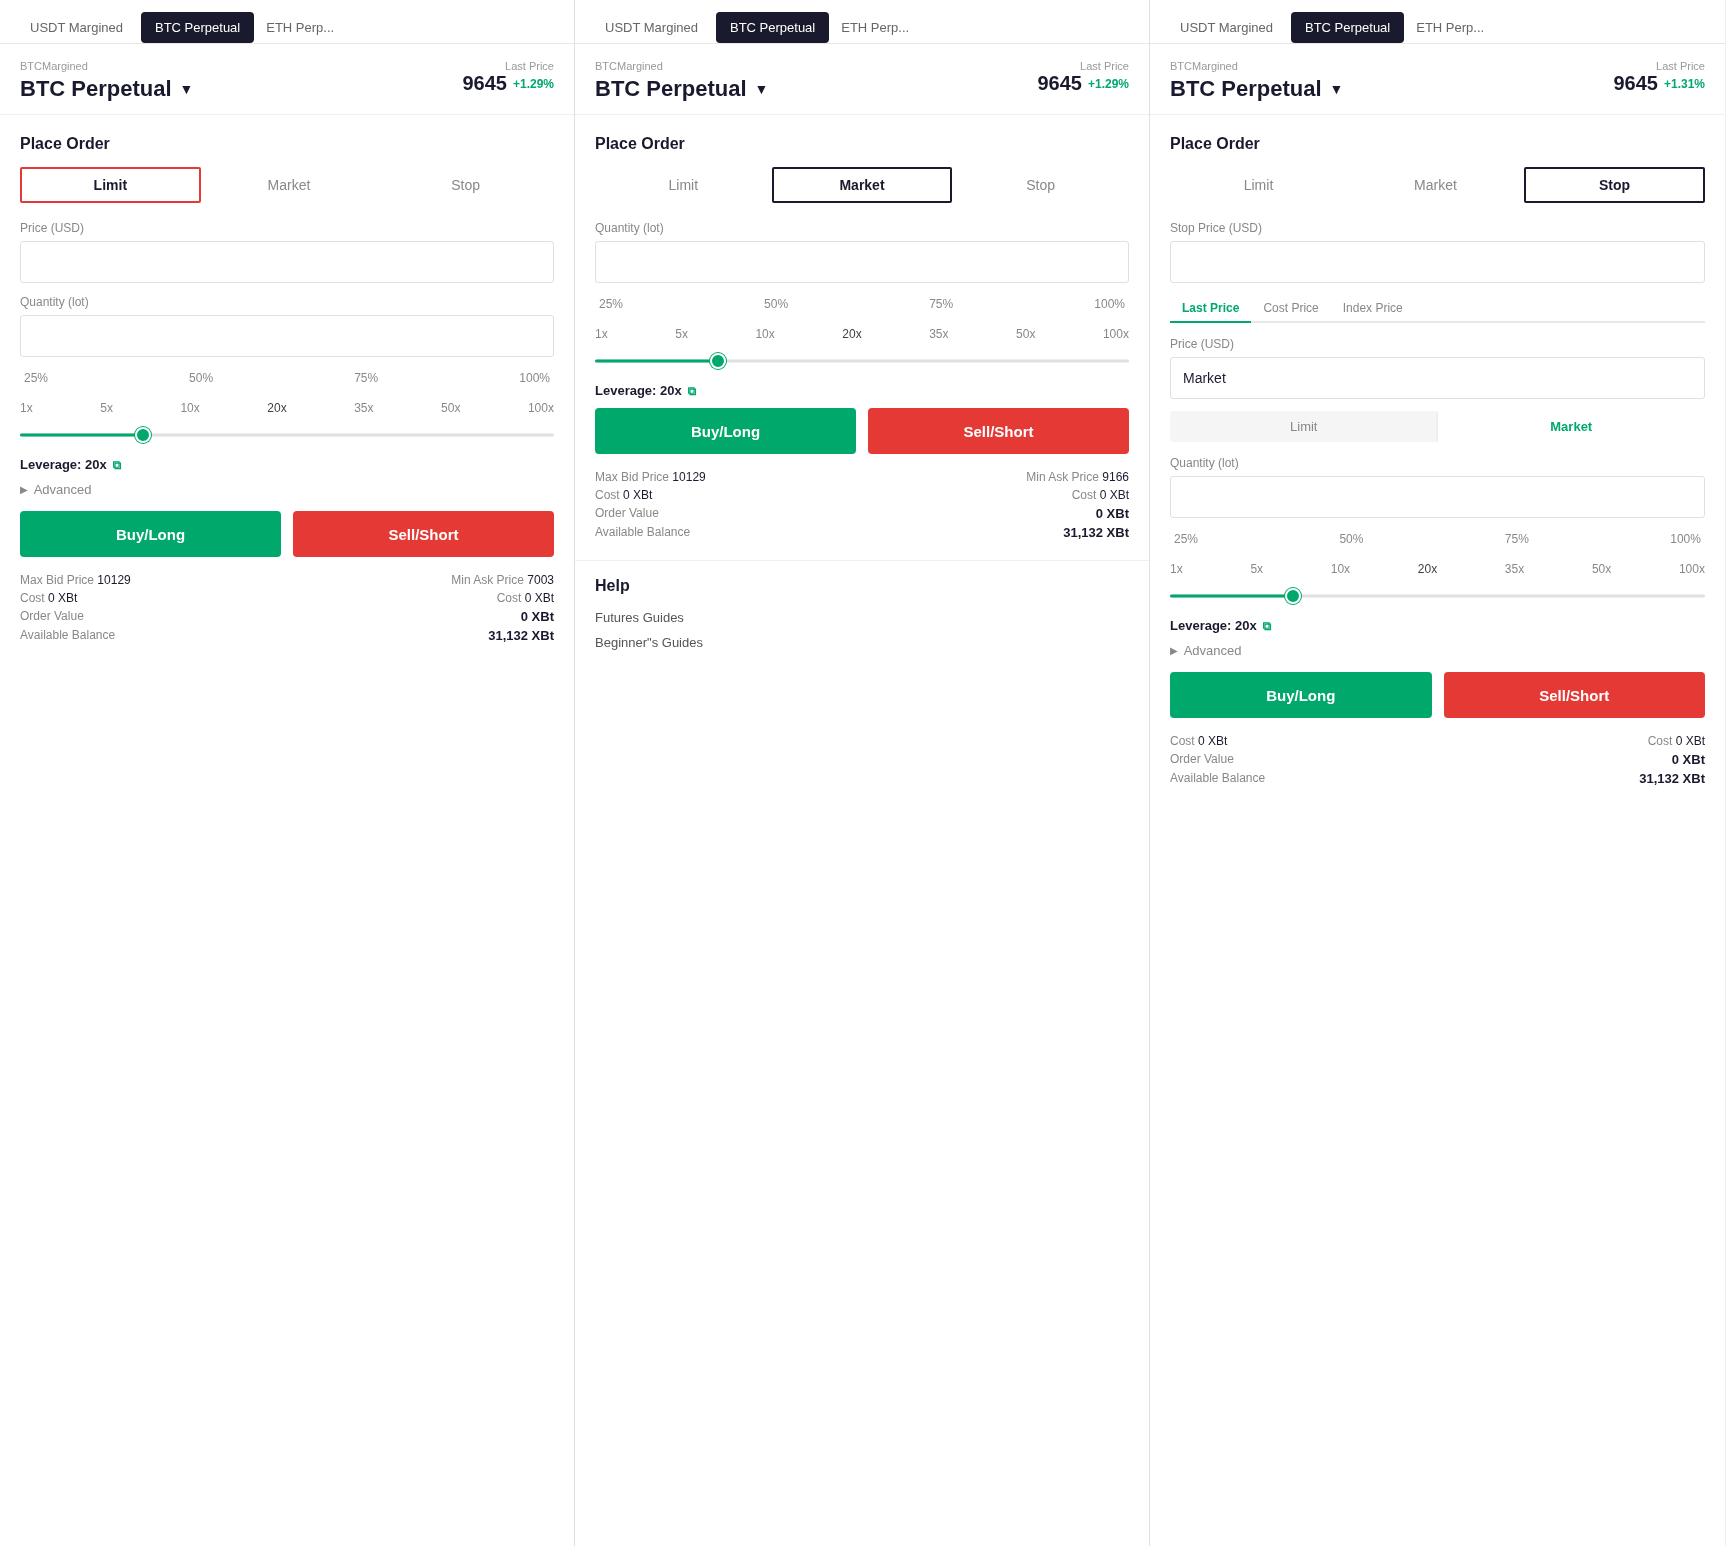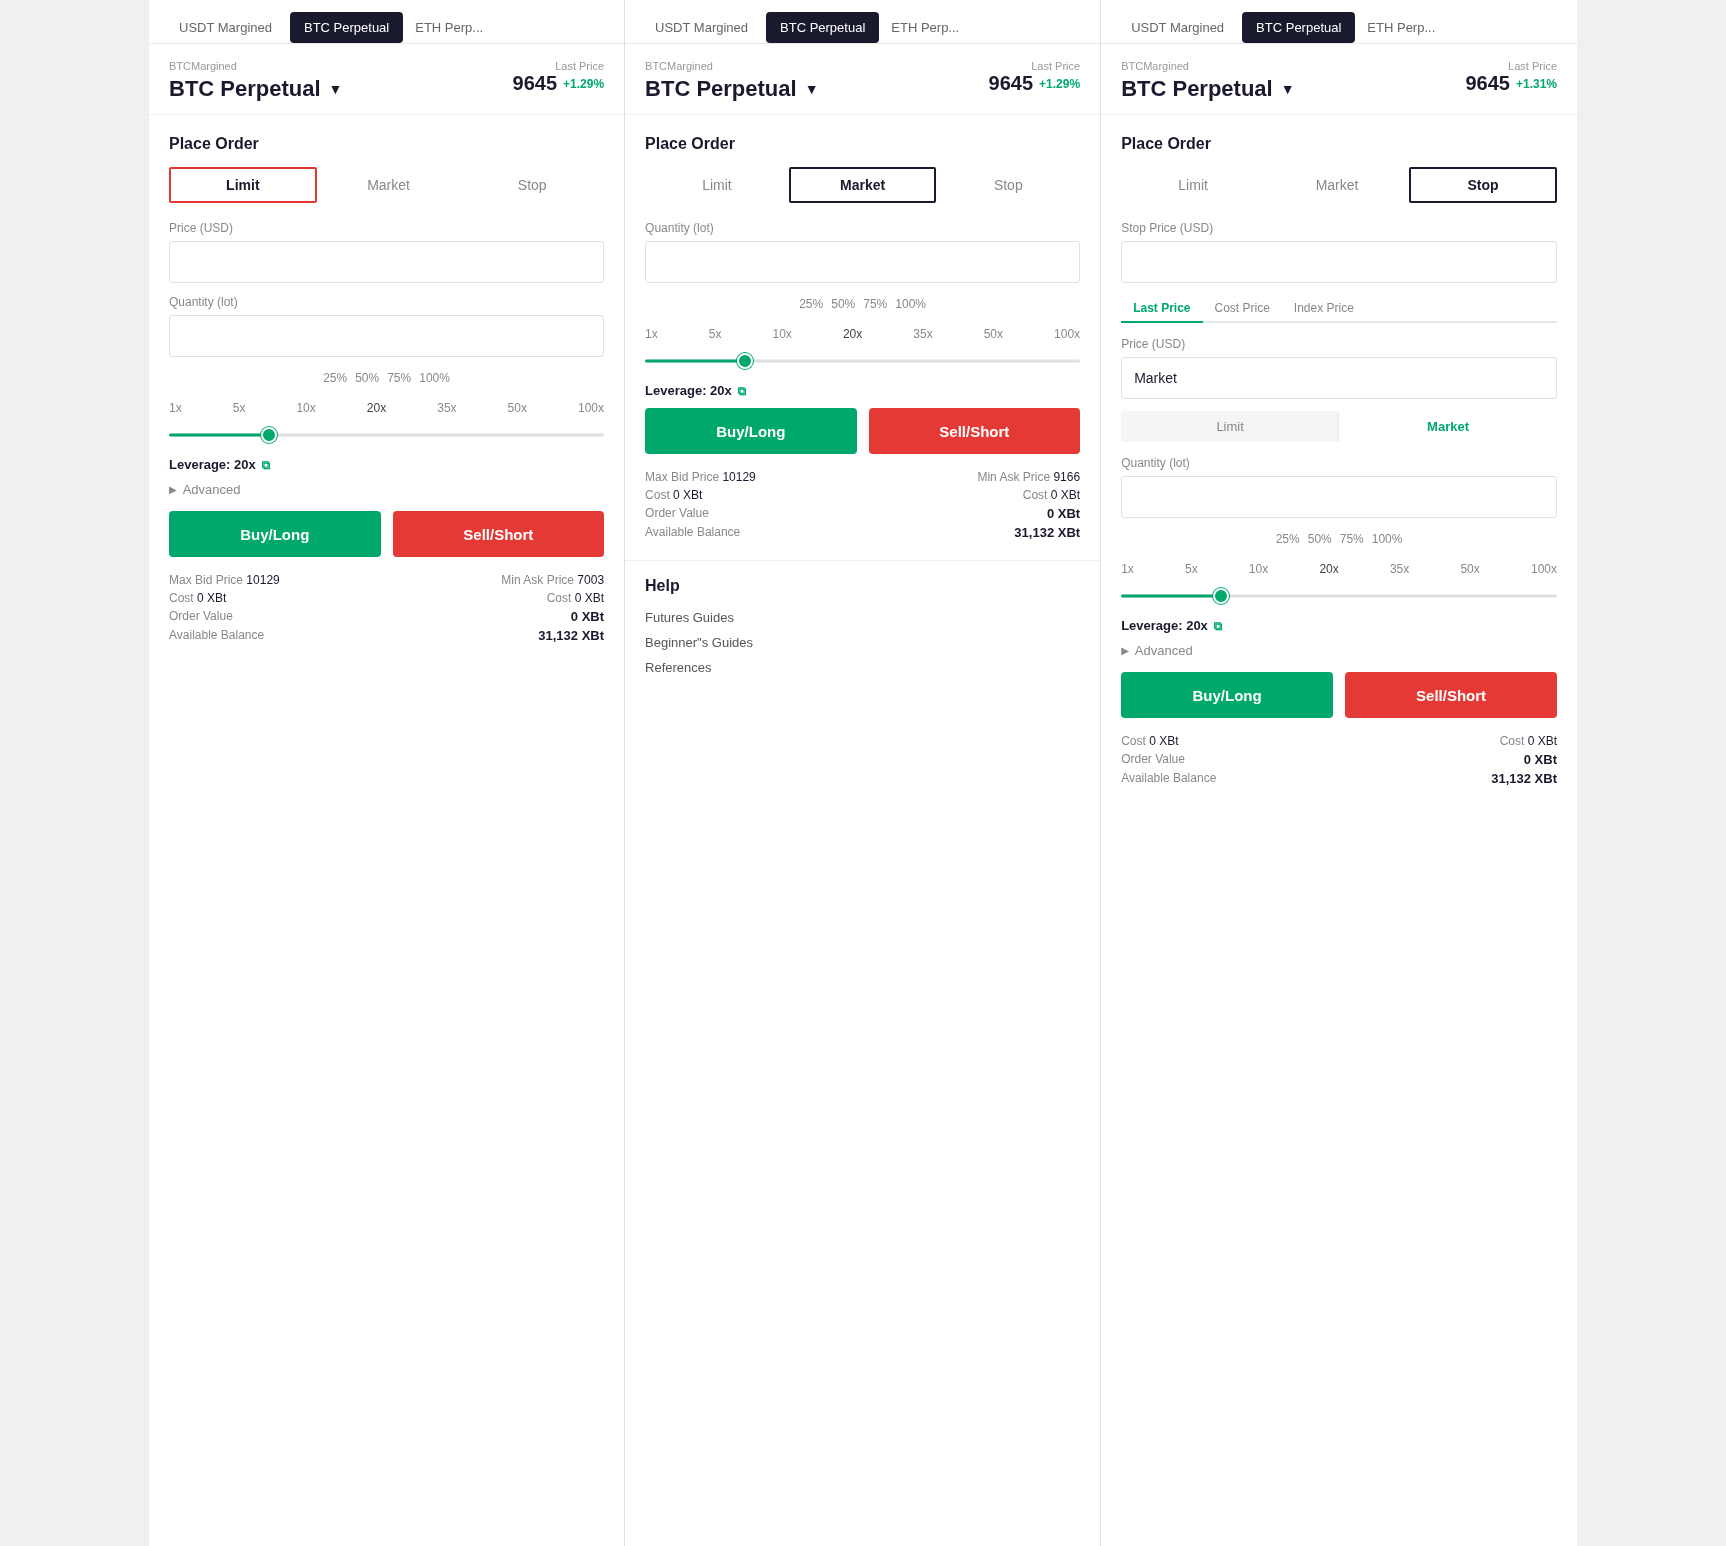--- a/index.html
+++ b/index.html
@@ -8,21 +8,21 @@
       background: #f0f0f0;
       display: flex;
       justify-content: center;
       align-items: flex-start;
       min-height: 100vh;
       padding: 0;
     }
     .panels-container {
       display: flex;
       flex-direction: row;
-      width: 1428px;
+      width: 1726px;
       min-height: 1546px;
       background: #f0f0f0;
     }
     .panel {
       width: 575px;
       background: #fff;
       border-right: 1px solid #e0e0e0;
       display: flex;
       flex-direction: column;
       overflow: hidden;
@@ -164,21 +164,21 @@
       font-size: 14px;
       color: #1a1a2e;
       margin-bottom: 12px;
       outline: none;
     }
 
     
     .pct-row {
       display: flex;
       flex-direction: row;
-      justify-content: center;
+      justify-content: space-between;
       margin-bottom: 14px;
     }
     .pct-btn {
       font-size: 12px;
       color: #888;
       cursor: pointer;
       padding: 2px 4px;
     }
 
     
@@ -599,21 +599,20 @@
           <span class="stats-label">Available Balance</span>
           <span class="stats-value-bold">31,132 XBt</span>
         </div>
       </div>
     </div>
 
     <div class="help-section">
       <div class="help-title">Help</div>
       <a class="help-link">Futures Guides</a>
       <a class="help-link">Beginner"s Guides</a>
-      <a class="help-link">References</a>
     </div>
   </div>
 
   <div class="panel">
 
     <div class="top-nav">
       <div class="nav-tab">USDT Margined</div>
       <div class="nav-tab active">BTC Perpetual</div>
       <div class="nav-tab-truncated">ETH Perp...</div>
     </div>

